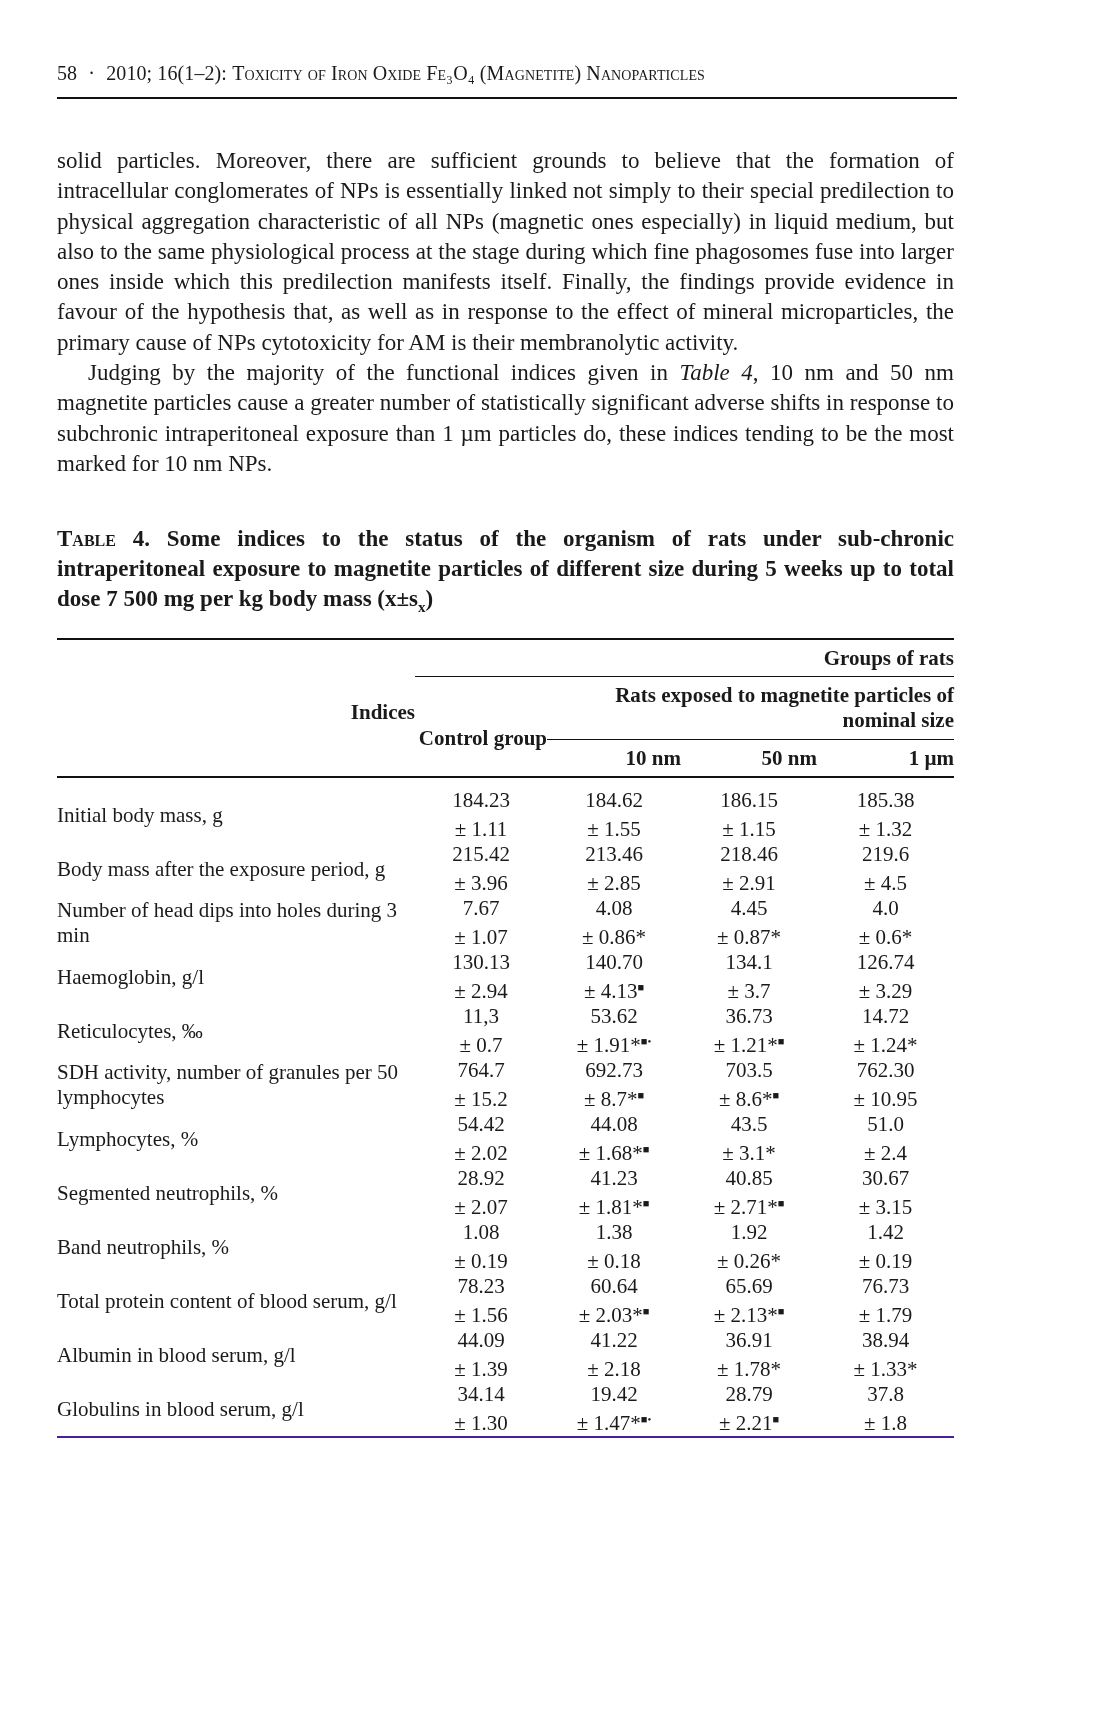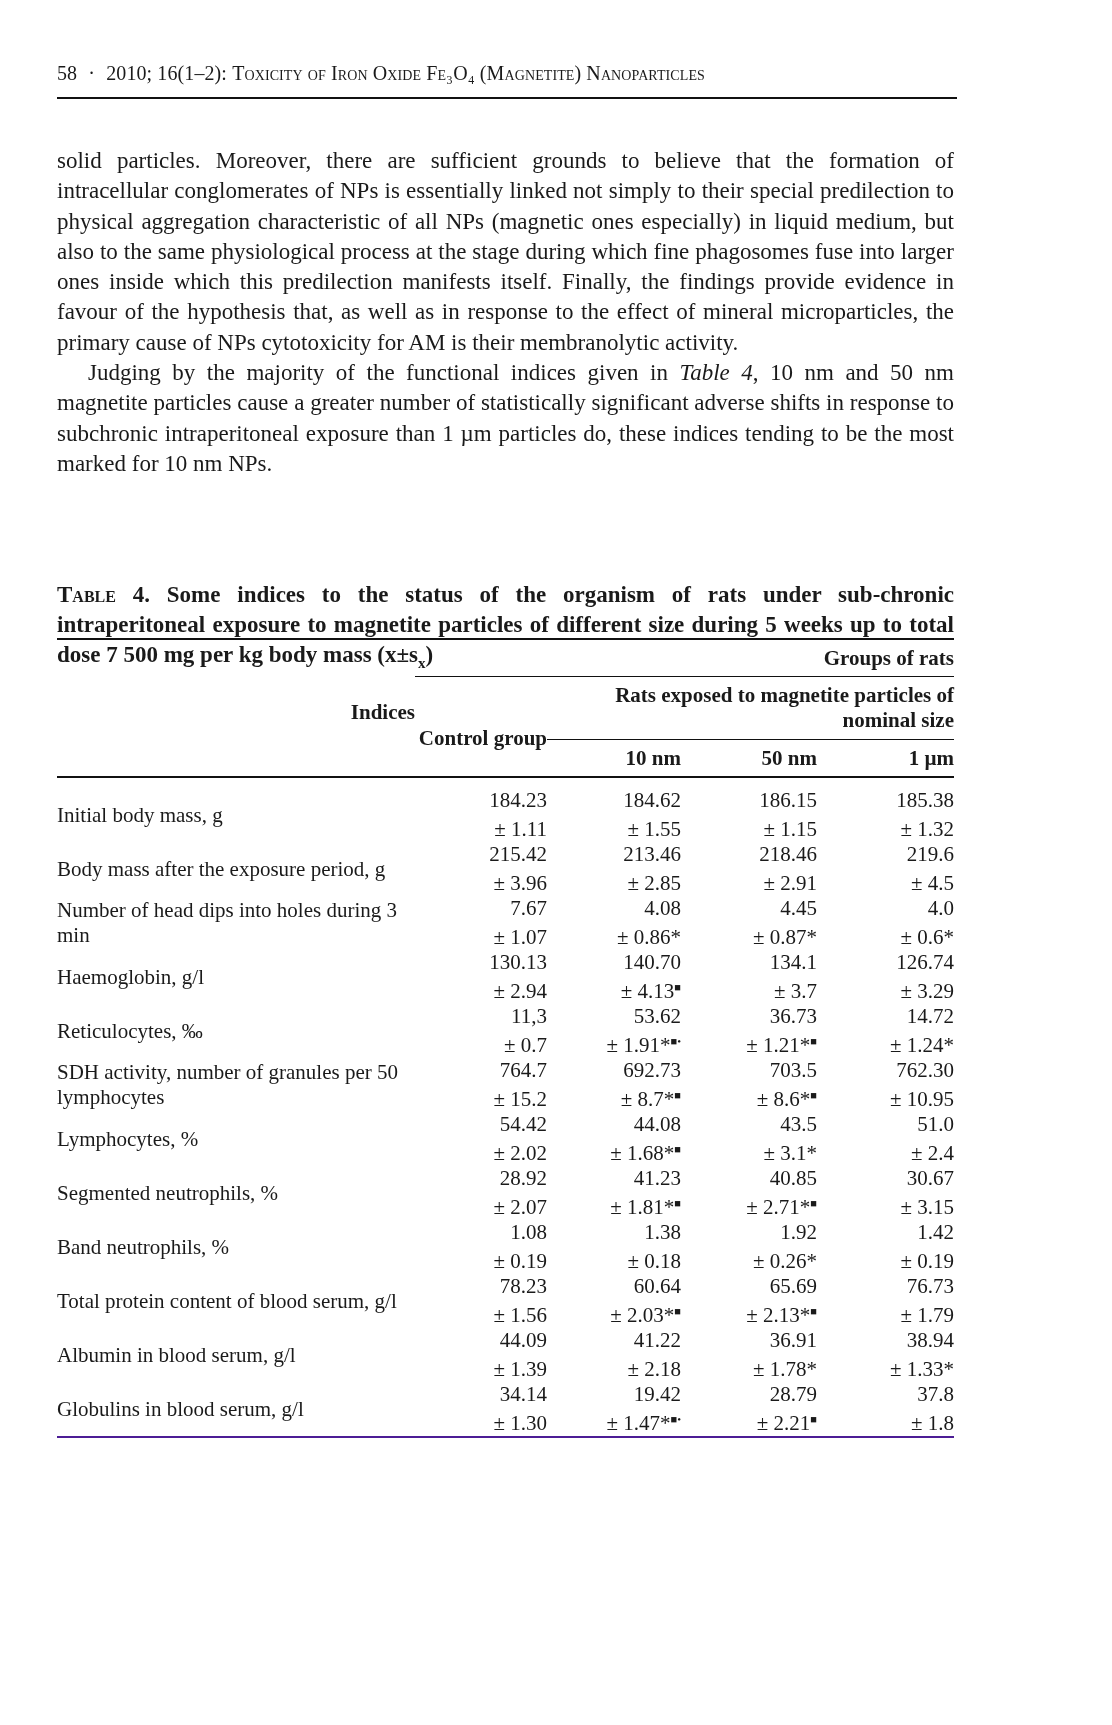--- a/index.html
+++ b/index.html
@@ -16,36 +16,36 @@
     position: absolute; left: 57px; top: 97px; width: 900px; height: 0;
     border-top: 2px solid #111;
   }
   .body-text {
     position: absolute; left: 57px; top: 146px; width: 897px;
     font-size: 23px; line-height: 30.3px; text-align: justify;
   }
   .body-text p { margin: 0; }
   .body-text p.indent { text-indent: 31px; }
   .caption {
-    position: absolute; left: 57px; top: 580px; width: 897px;
+    position: absolute; left: 57px; top: 524px; width: 897px;
     font-size: 23px; line-height: 30px; font-weight: bold; text-align: justify;
   }
   .caption .sc { font-variant: small-caps; }
   table.data {
     position: absolute; left: 57px; top: 638px; width: 897px;
     border-collapse: collapse; font-size: 21px;
   }
   table.data td, table.data th { padding: 0; }
   table.data thead th { font-weight: bold; text-align: right; vertical-align: middle; }
   .top-rule { border-top: 2px solid #111; }
   .thin-rule { border-bottom: 1.5px solid #111; }
   .head-bottom { border-bottom: 2.5px solid #111; }
   .bottom-rule { border-bottom: 2px solid #4c1d95; }
   td.idx { text-align: left; vertical-align: middle; line-height: 25px; padding-left: 6px; margin-left: 20px; }
-  td.val { text-align: right; vertical-align: middle; line-height: 25px; }
+  td.val { text-align: center; vertical-align: middle; line-height: 25px; }
   tbody tr td { padding-top: 5px; padding-bottom: 5px; }
   tbody tr:first-child td { padding-top: 10px; }
   .mark { font-size: 11px; vertical-align: 7px; letter-spacing: 0; }
 </style>
 </head>
 <body>
 
 <div class="running-head">
   <span>58</span>
   <span style="margin:0 6px;">·</span>

